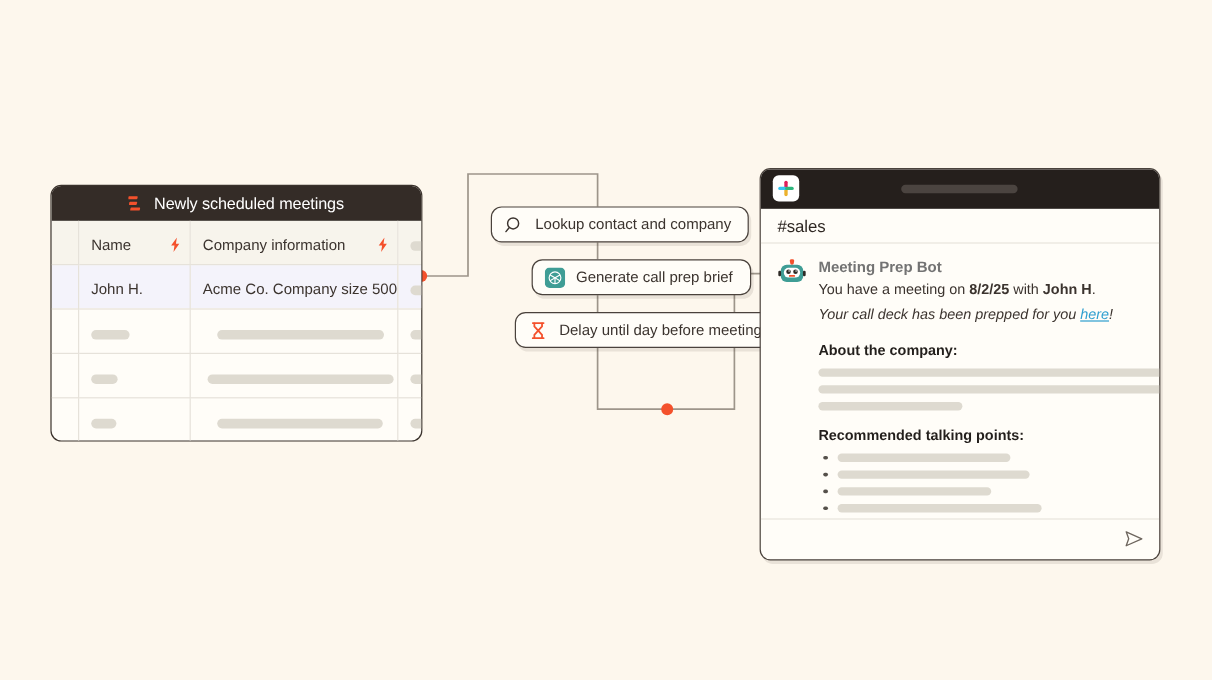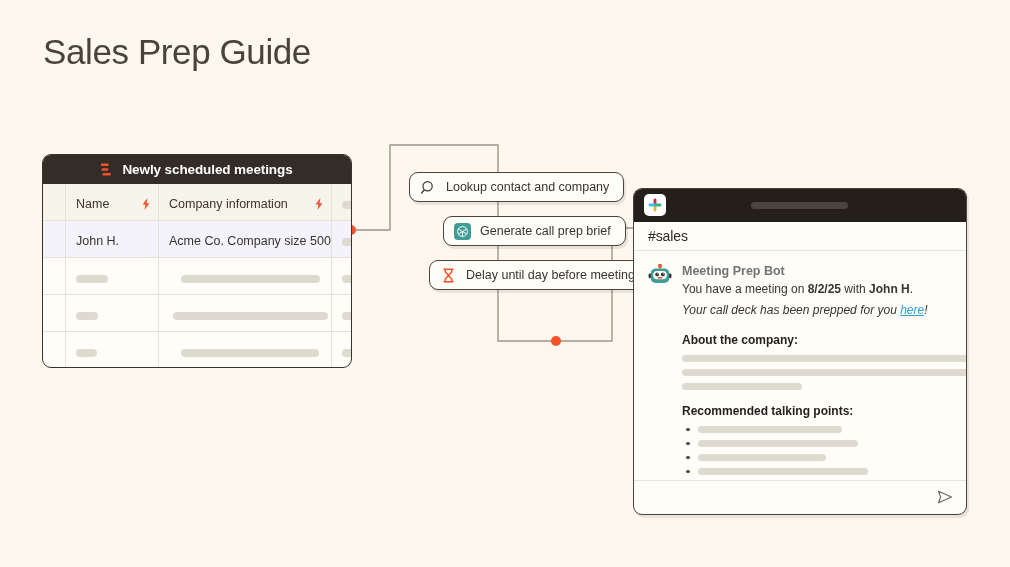--- a/index.html
+++ b/index.html
@@ -57,21 +57,21 @@
     height: 29px;
     background: #342c27;
     display: flex;
     align-items: center;
     justify-content: center;
     gap: 7px;
   }
   .table-head-title {
     color: #ffffff;
     font-size: 13.5px;
-    font-weight: bold;
+    font-weight: normal;
     letter-spacing: -0.1px;
   }
   .airtable-icon {
     width: 14px;
     height: 13px;
     display: block;
   }
   .tbl {
     width: 100%;
     border-collapse: collapse;
@@ -150,21 +150,20 @@
     left: 633px;
     top: 140px;
     width: 334px;
     height: 327px;
     box-sizing: border-box;
     border: 1px solid #4a423c;
     border-radius: 9px;
     background: #fffdf8;
     overflow: hidden;
     box-shadow: 2px 3px 0 rgba(60,50,42,0.10);
-    margin-top: 48px;
   }
   .slack-titlebar {
     height: 33px;
     background: #251f1c;
     position: relative;
   }
   .slack-logo {
     position: absolute;
     left: 10px;
     top: 5px;
@@ -266,21 +265,20 @@
     top: 7px;
     width: 18px;
     height: 18px;
   }
 </style>
 </head>
 <body>
 
 <div class="stage">
 
-  <div class="page-title">Sales Prep Guide</div>
 
   <svg class="connectors" viewBox="0 0 1010 567" width="1010" height="567">
 
     <path d="M 351 230 L 390 230 L 390 145 L 498 145 L 498 172" fill="none" stroke="#9d958a" stroke-width="1.4"></path>
 
     <path d="M 498 202 L 498 216" fill="none" stroke="#9d958a" stroke-width="1.4"></path>
     <path d="M 498 246 L 498 260" fill="none" stroke="#9d958a" stroke-width="1.4"></path>
 
     <path d="M 498 290 L 498 341 L 612 341 L 612 228 L 638 228" fill="none" stroke="#9d958a" stroke-width="1.4"></path>
 

